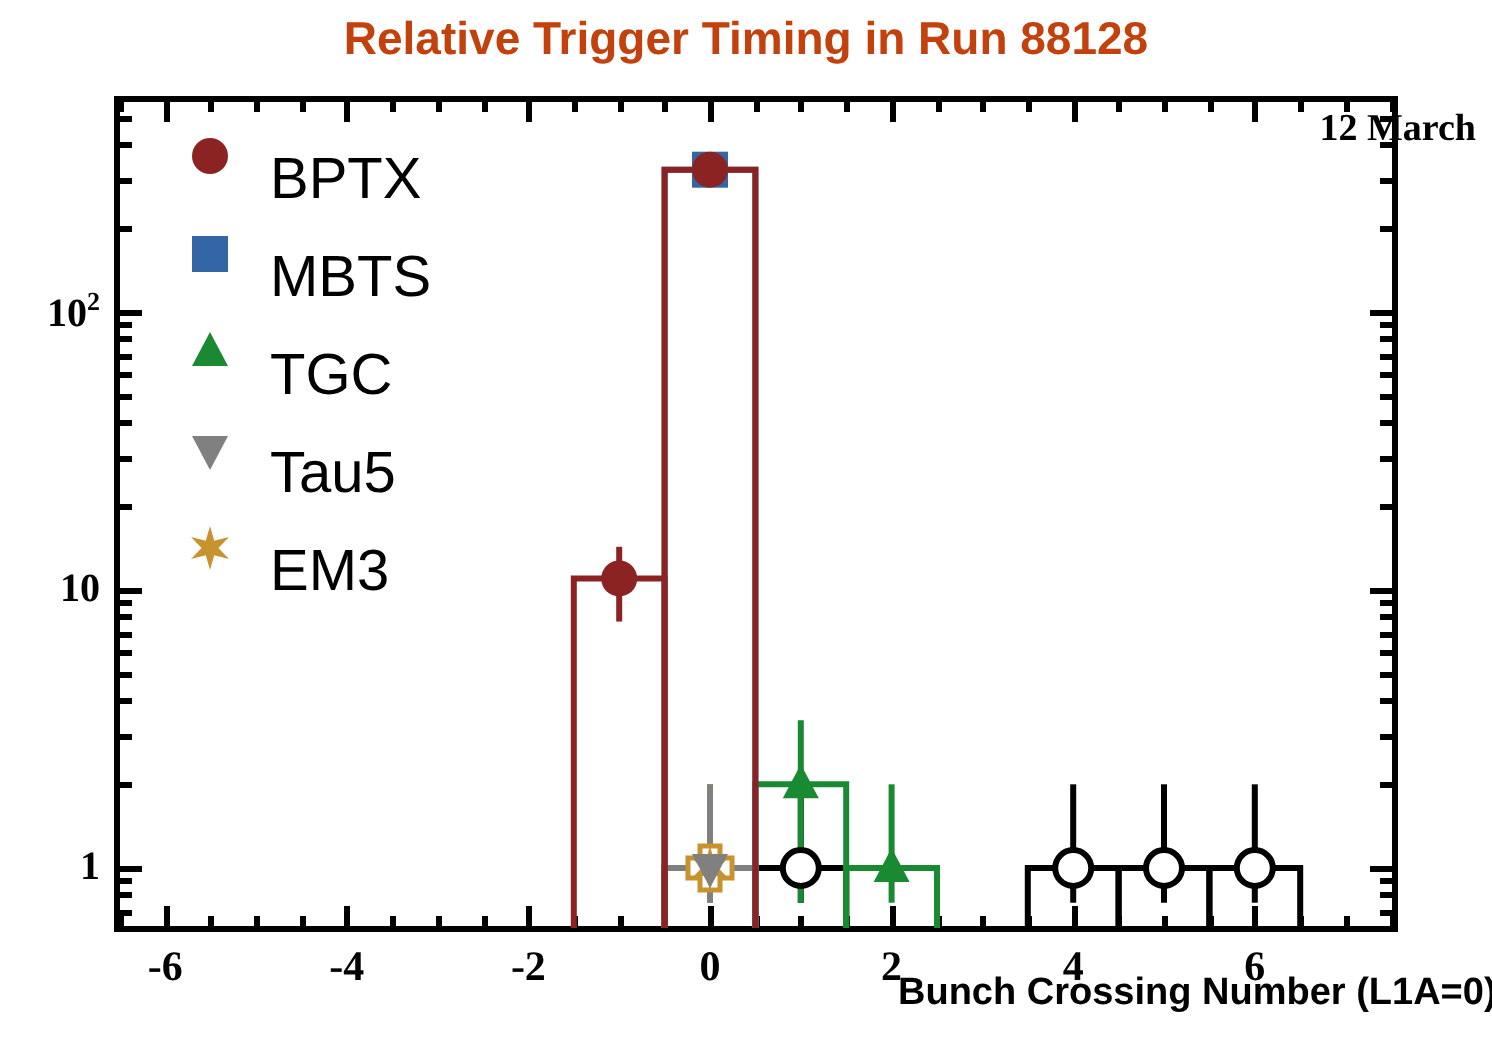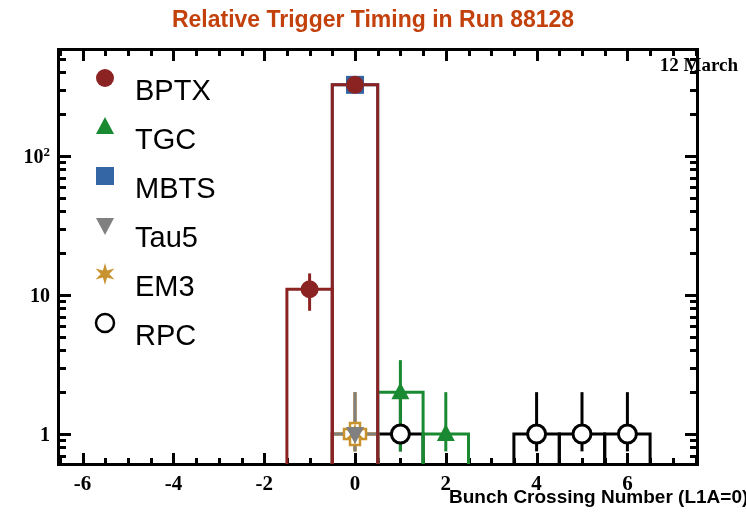--- a/index.html
+++ b/index.html
@@ -239,52 +239,44 @@
         <div class="legmark">
           <svg width="40" height="40" viewBox="0 0 40 40">
             <circle cx="20" cy="20" r="9" fill="#8c2323"></circle>
           </svg>
         </div>
         <div class="legtext">BPTX</div>
       </div>
       <div class="legrow">
         <div class="legmark">
           <svg width="40" height="40" viewBox="0 0 40 40">
+            <rect x="11" y="11" width="18" height="18" fill="#3465a4"></rect>
+          </svg>
+        </div>
+        <div class="legtext">MBTS</div>
+      </div>
+      <div class="legrow">
+        <div class="legmark">
+          <svg width="40" height="40" viewBox="0 0 40 40">
             <polygon points="20,10 11,27 29,27" fill="#1a8a32"></polygon>
           </svg>
         </div>
         <div class="legtext">TGC</div>
       </div>
       <div class="legrow">
         <div class="legmark">
           <svg width="40" height="40" viewBox="0 0 40 40">
-            <rect x="11" y="11" width="18" height="18" fill="#3465a4"></rect>
-          </svg>
-        </div>
-        <div class="legtext">MBTS</div>
-      </div>
-      <div class="legrow">
-        <div class="legmark">
-          <svg width="40" height="40" viewBox="0 0 40 40">
             <polygon points="20,30 11,13 29,13" fill="#808080"></polygon>
           </svg>
         </div>
         <div class="legtext">Tau5</div>
       </div>
       <div class="legrow">
         <div class="legmark">
           <svg width="40" height="40" viewBox="0 0 40 40">
             <polygon points="20.0,9.0 22.1,16.4 29.5,14.5 24.2,20.0 29.5,25.5 22.1,23.6 20.0,31.0 17.9,23.6 10.5,25.5 15.8,20.0 10.5,14.5 17.9,16.4" fill="#c8922e"></polygon>
           </svg>
         </div>
         <div class="legtext">EM3</div>
       </div>
-      <div class="legrow">
-        <div class="legmark">
-          <svg width="40" height="40" viewBox="0 0 40 40">
-            <circle cx="20" cy="20" r="9" fill="#fff" stroke="#000000" stroke-width="2.5"></circle>
-          </svg>
-        </div>
-        <div class="legtext">RPC</div>
-      </div>
     </div>
 
 </div>
 
 </body></html>

